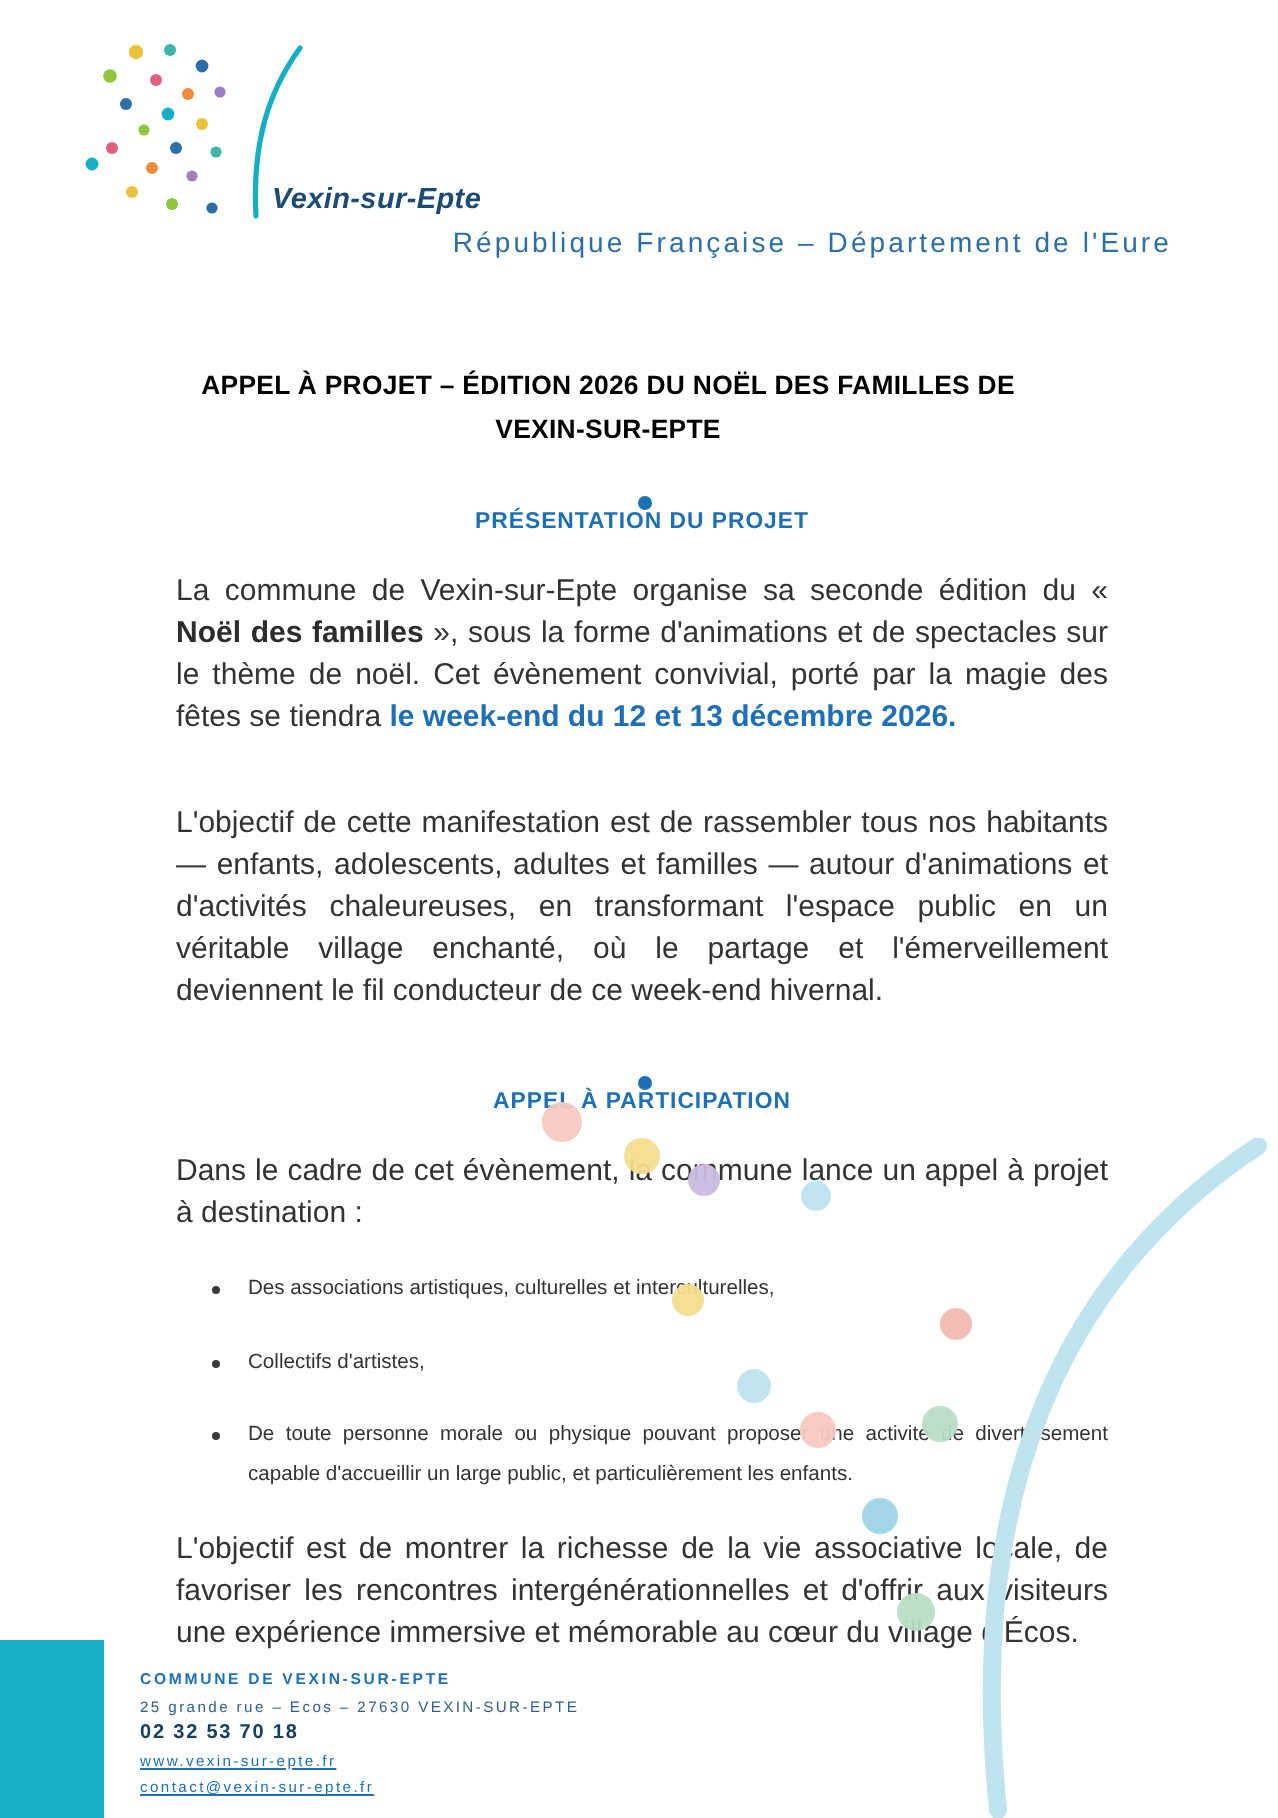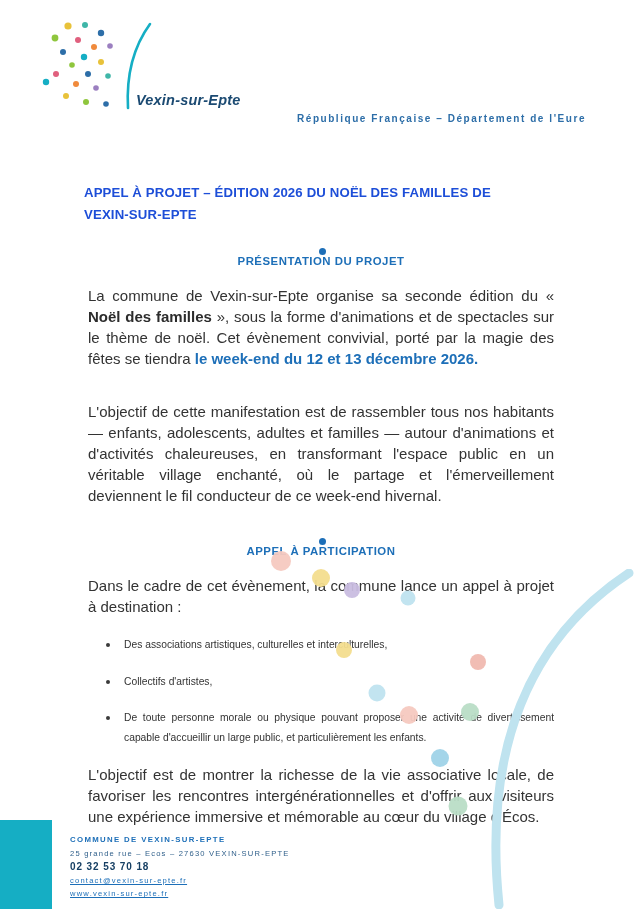--- a/index.html
+++ b/index.html
@@ -42,34 +42,35 @@
     font-weight: 700;
     font-size: 14.5px;
     letter-spacing: 0.2px;
     color: #1b4a72;
   }
 
   .republique {
     position: absolute;
     right: 53px;
     top: 113px;
-    font-size: 10px;
+    font-size: 14px;
     letter-spacing: 1.55px;
     color: #2d6ea8;
-    font-weight: 700;
+    font-weight: 400;
     white-space: nowrap;
   }
 
   
   .doc-title {
     position: absolute;
-    left: 84px;
+    left: 72px;
     top: 182px;
     width: 464px;
-    color: #1d4ed8;
+    text-align: center;
+    color: #000000;
     font-weight: 700;
     font-size: 13.2px;
     line-height: 22px;
     letter-spacing: 0.15px;
   }
 
   
   .content {
     position: absolute;
     left: 88px;
@@ -278,18 +279,18 @@
     <circle cx="440" cy="758" r="9" fill="#9fd3e8" opacity="0.95"></circle>
     <circle cx="458" cy="806" r="9.5" fill="#b9ddc6" opacity="0.95"></circle>
   </svg>
 
   <div class="footer-block">
     <div class="footer-teal"></div>
     <div class="footer-text">
       <span class="footer-title">COMMUNE DE VEXIN-SUR-EPTE</span>
       <span class="footer-addr">25 grande rue – Ecos – 27630 VEXIN-SUR-EPTE</span>
       <span class="footer-phone">02 32 53 70 18</span>
+      <span class="footer-link">www.vexin-sur-epte.fr</span>
       <span class="footer-link">contact@vexin-sur-epte.fr</span>
-      <span class="footer-link">www.vexin-sur-epte.fr</span>
     </div>
   </div>
 
 </div>
 
 </body></html>

